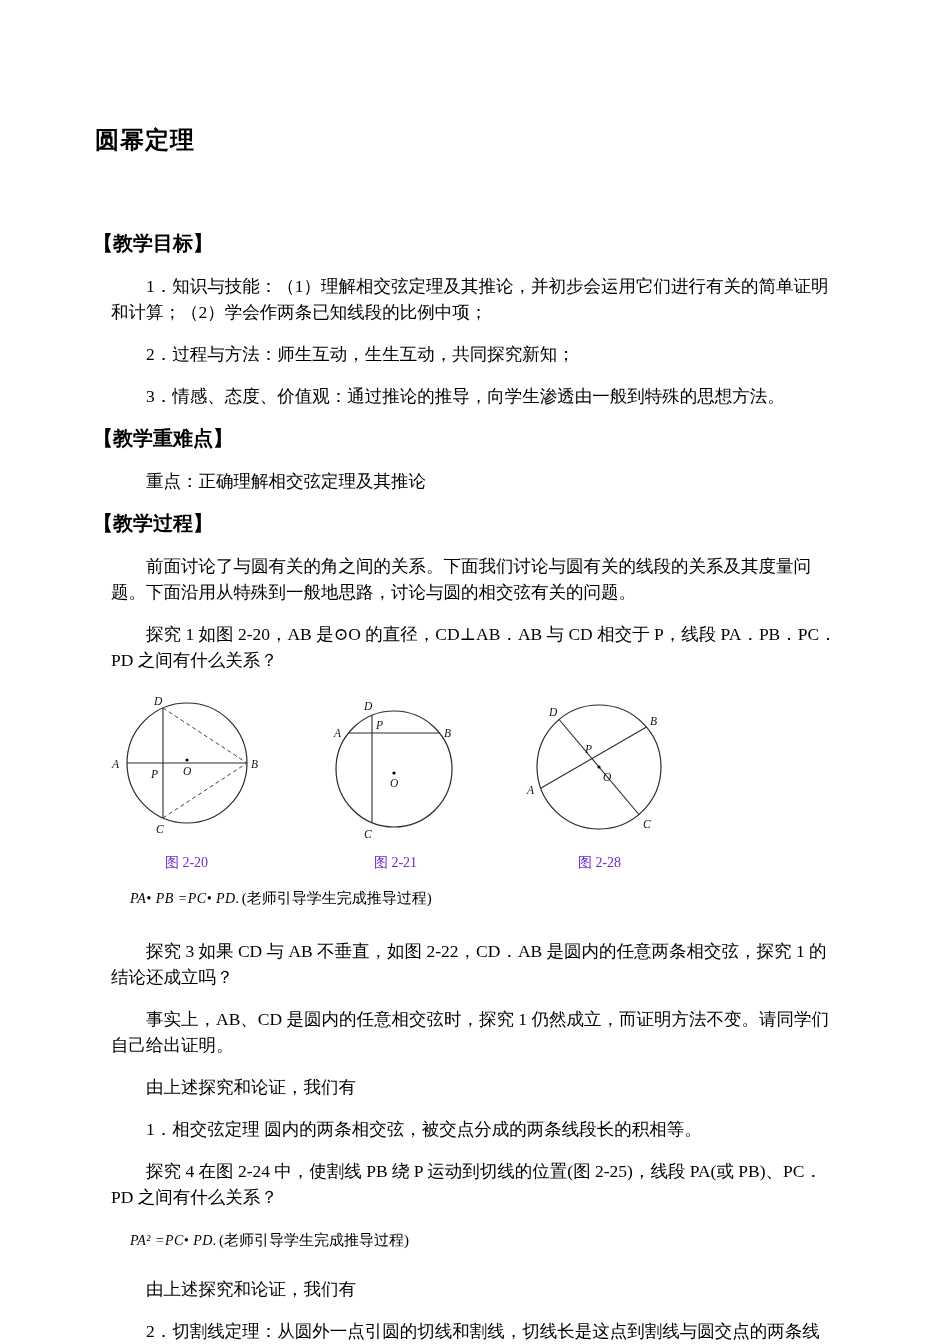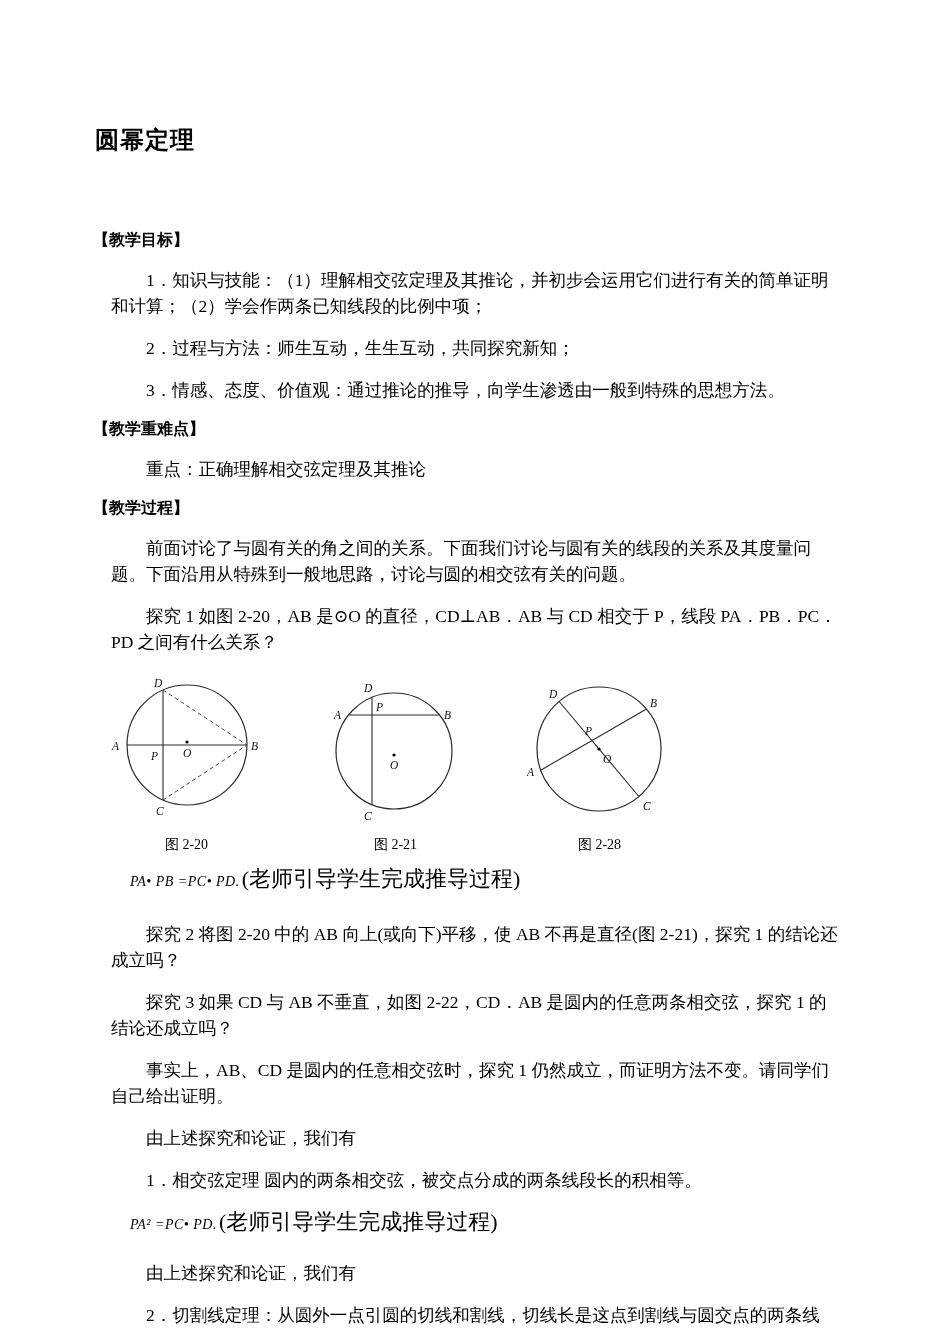--- a/index.html
+++ b/index.html
@@ -8,34 +8,34 @@
     width: 950px; height: 1344px;
     background: #ffffff; color: #000;
     font-family: "Liberation Serif", "DejaVu Serif", serif;
     overflow: hidden;
   }
   .page { padding: 124px 95px 30px 95px; }
   .title {
     font-size: 24px; font-weight: 700; text-align: left;
     margin: 0 0 74px 0; letter-spacing: 1px;
   }
-  .sec-h { font-size: 16px; font-weight: 700; margin: 14px 0 8px -2px; }
+  .sec-h { font-size: 20px; font-weight: 700; margin: 14px 0 8px -2px; }
   .mt { margin-top: 13px; }
   .para { font-size: 17.5px; line-height: 26px; margin: 16px; text-indent: 2em; }
   .figures { display: flex; align-items: flex-end; gap: 44px; margin: 10px 0 2px 4px; }
   .fig { margin: 0; text-align: center; }
-  .cap { font-size: 14px; margin-top: 3px; color: #000000; }
+  .cap { font-size: 14px; margin-top: 3px; color: #6d28d9; }
   .c   { fill: none; stroke: #2b2b2b; stroke-width: 1.2; }
   .l   { stroke: #2b2b2b; stroke-width: 1.1; }
   .d   { stroke: #444; stroke-width: 1; stroke-dasharray: 4 3; }
   .dot { fill: #000; }
   .lb  { font-family: "Liberation Serif", serif; font-size: 11.5px; font-style: italic; fill: #111; }
   .formula { margin: 12px 0 26px 0; }
   .math { font-style: italic; font-size: 14px; letter-spacing: 0.5px; padding-right: 2px; }
-  .note { font-size: 22px; }
+  .note { font-size: 15px; }
   .formula2 { margin: 6px 0 22px 0; }
 </style>
 </head>
 <body>
 
 <div class="page">
 
   <h1 class="title">圆幂定理</h1>
 
   <h2 class="sec-h">【教学目标】</h2>
@@ -101,25 +101,25 @@
       </svg>
       <figcaption class="cap">图 2-28</figcaption>
     </figure>
 
   </div>
 
   <p class="para formula">
     <span class="math">PA• PB =PC• PD.</span><span class="note">(老师引导学生完成推导过程)</span>
   </p>
 
-  <p class="para">探究 2 将图 2-20 中的 AB 向上(或向下)平移，使 AB 不再是直径(图 2-21)，探究 1 的结论还成立吗？</p>
   <p class="para">探究 3 如果 CD 与 AB 不垂直，如图 2-22，CD．AB 是圆内的任意两条相交弦，探究 1 的结论还成立吗？</p>
   <p class="para">事实上，AB、CD 是圆内的任意相交弦时，探究 1 仍然成立，而证明方法不变。请同学们自己给出证明。</p>
   <p class="para">由上述探究和论证，我们有</p>
   <p class="para">1．相交弦定理 圆内的两条相交弦，被交点分成的两条线段长的积相等。</p>
+  <p class="para">探究 4 在图 2-24 中，使割线 PB 绕 P 运动到切线的位置(图 2-25)，线段 PA(或 PB)、PC．PD 之间有什么关系？</p>
 
   <p class="para formula formula2">
     <span class="math">PA² =PC• PD.</span><span class="note">(老师引导学生完成推导过程)</span>
   </p>
 
   <p class="para">由上述探究和论证，我们有</p>
   <p class="para">2．切割线定理：从圆外一点引圆的切线和割线，切线长是这点到割线与圆交点的两条线</p>
 
 </div>
 

